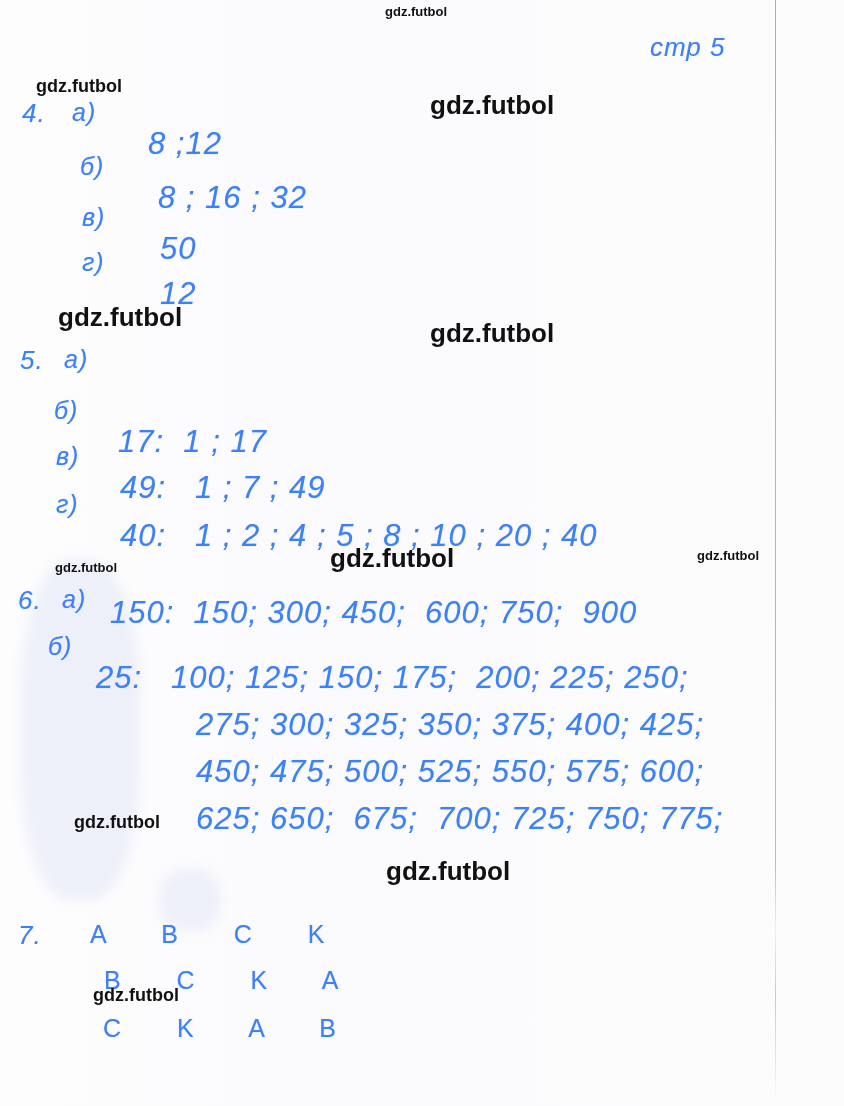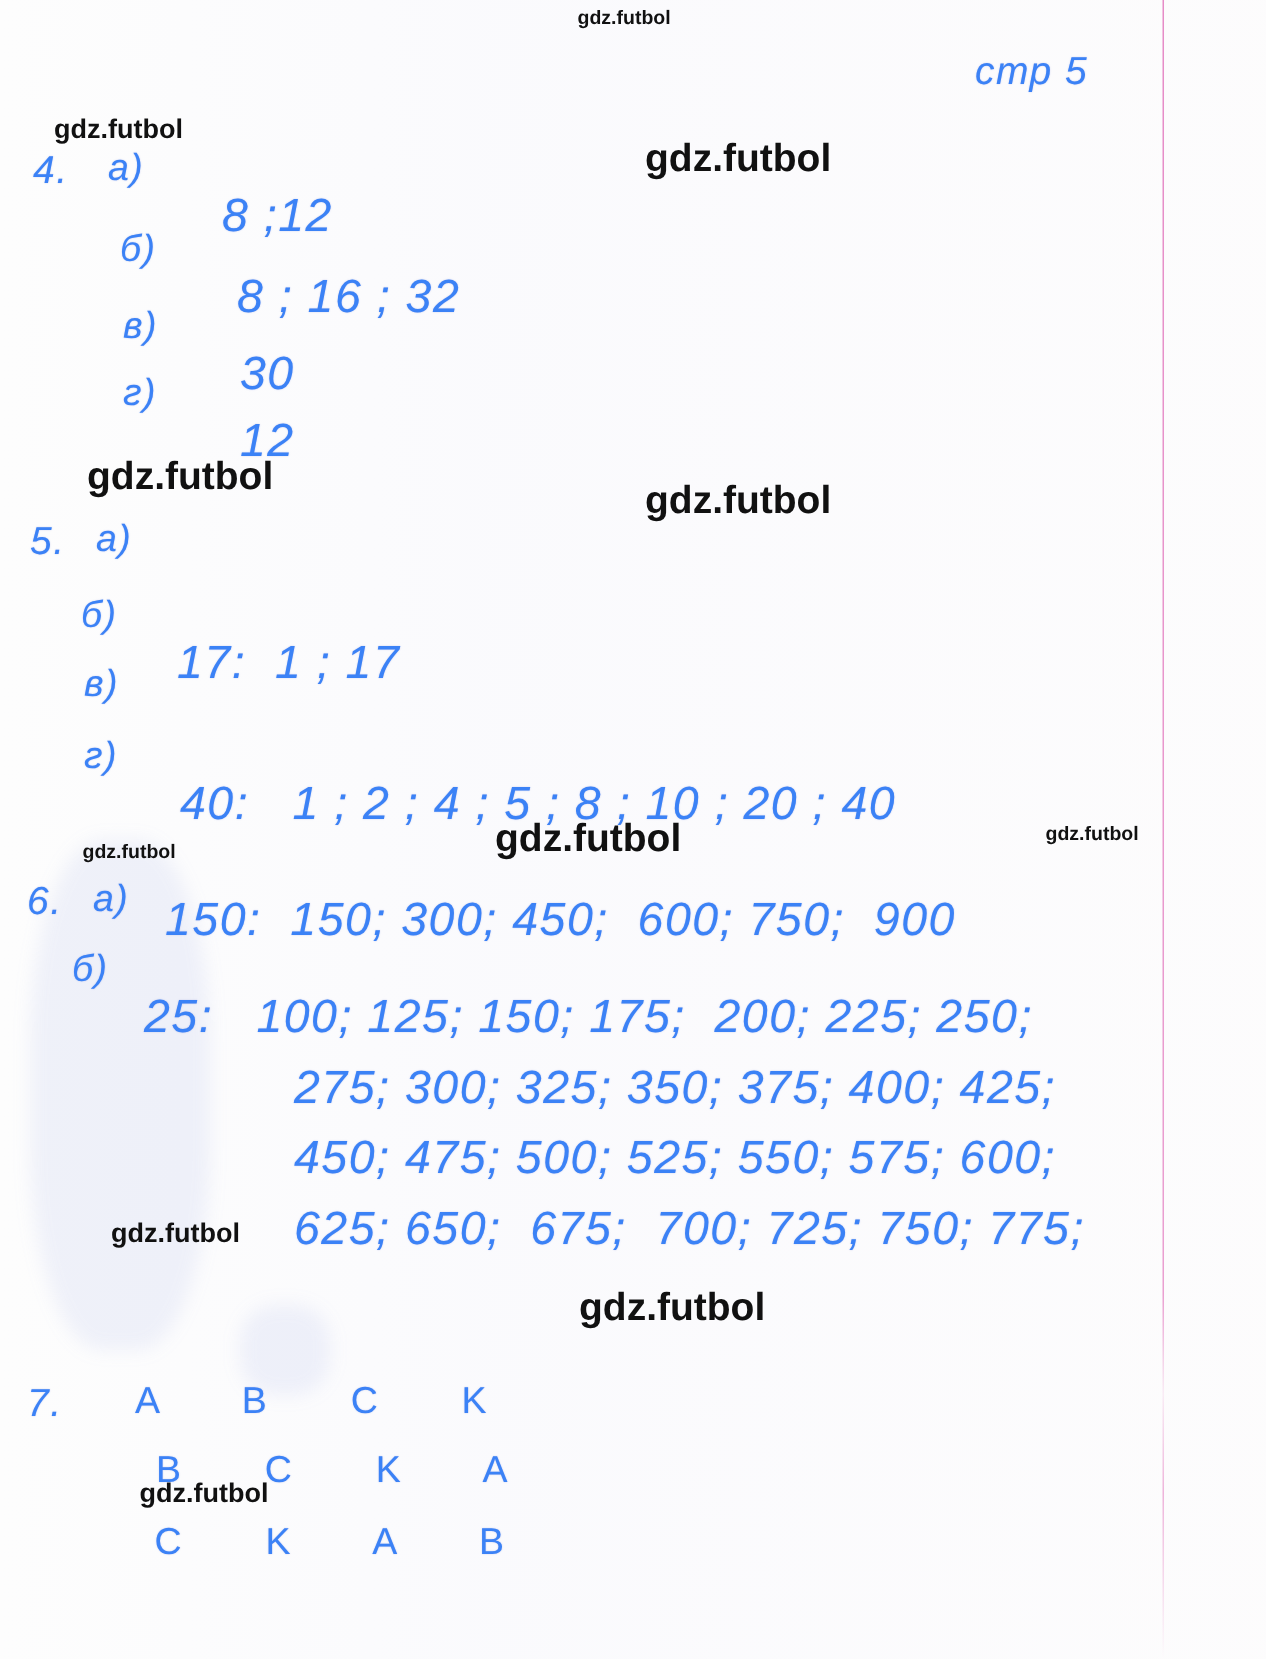--- a/index.html
+++ b/index.html
@@ -79,32 +79,33 @@
   <div class="hand page-num" style="left:650px; top:32px;">стр 5</div>
 
   <div class="hand big" style="left:22px; top:98px;">4.</div>
   <div class="hand lbl" style="left:72px; top:98px;">а)</div>
   <div class="hand med" style="left:148px; top:98px;">8 ;12</div>
 
   <div class="hand lbl" style="left:80px; top:152px;">б)</div>
   <div class="hand med" style="left:158px; top:152px;">8 ; 16 ; 32</div>
 
   <div class="hand lbl" style="left:82px; top:203px;">в)</div>
-  <div class="hand med" style="left:160px; top:203px;">30</div>
+  <div class="hand med" style="left:160px; top:203px;">50</div>
 
   <div class="hand lbl" style="left:82px; top:248px;">г)</div>
   <div class="hand med" style="left:160px; top:248px;">12</div>
 
   <div class="hand big" style="left:20px; top:345px;">5.</div>
   <div class="hand lbl" style="left:64px; top:345px;">а)</div>
 
   <div class="hand lbl" style="left:54px; top:396px;">б)</div>
   <div class="hand med" style="left:118px; top:396px;">17:  1 ; 17</div>
 
   <div class="hand lbl" style="left:56px; top:442px;">в)</div>
+  <div class="hand med" style="left:120px; top:442px;">49:   1 ; 7 ; 49</div>
 
   <div class="hand lbl" style="left:56px; top:490px;">г)</div>
   <div class="hand med" style="left:120px; top:490px;">40:   1 ; 2 ; 4 ; 5 ; 8 ; 10 ; 20 ; 40</div>
 
   <div class="hand big" style="left:18px; top:585px;">6.</div>
   <div class="hand lbl" style="left:62px; top:585px;">а)</div>
   <div class="hand med" style="left:110px; top:567px;">150:  150; 300; 450;  600; 750;  900</div>
 
   <div class="hand lbl" style="left:48px; top:632px;">б)</div>
   <div class="hand med" style="left:96px; top:632px;">25:   100; 125; 150; 175;  200; 225; 250;</div>

